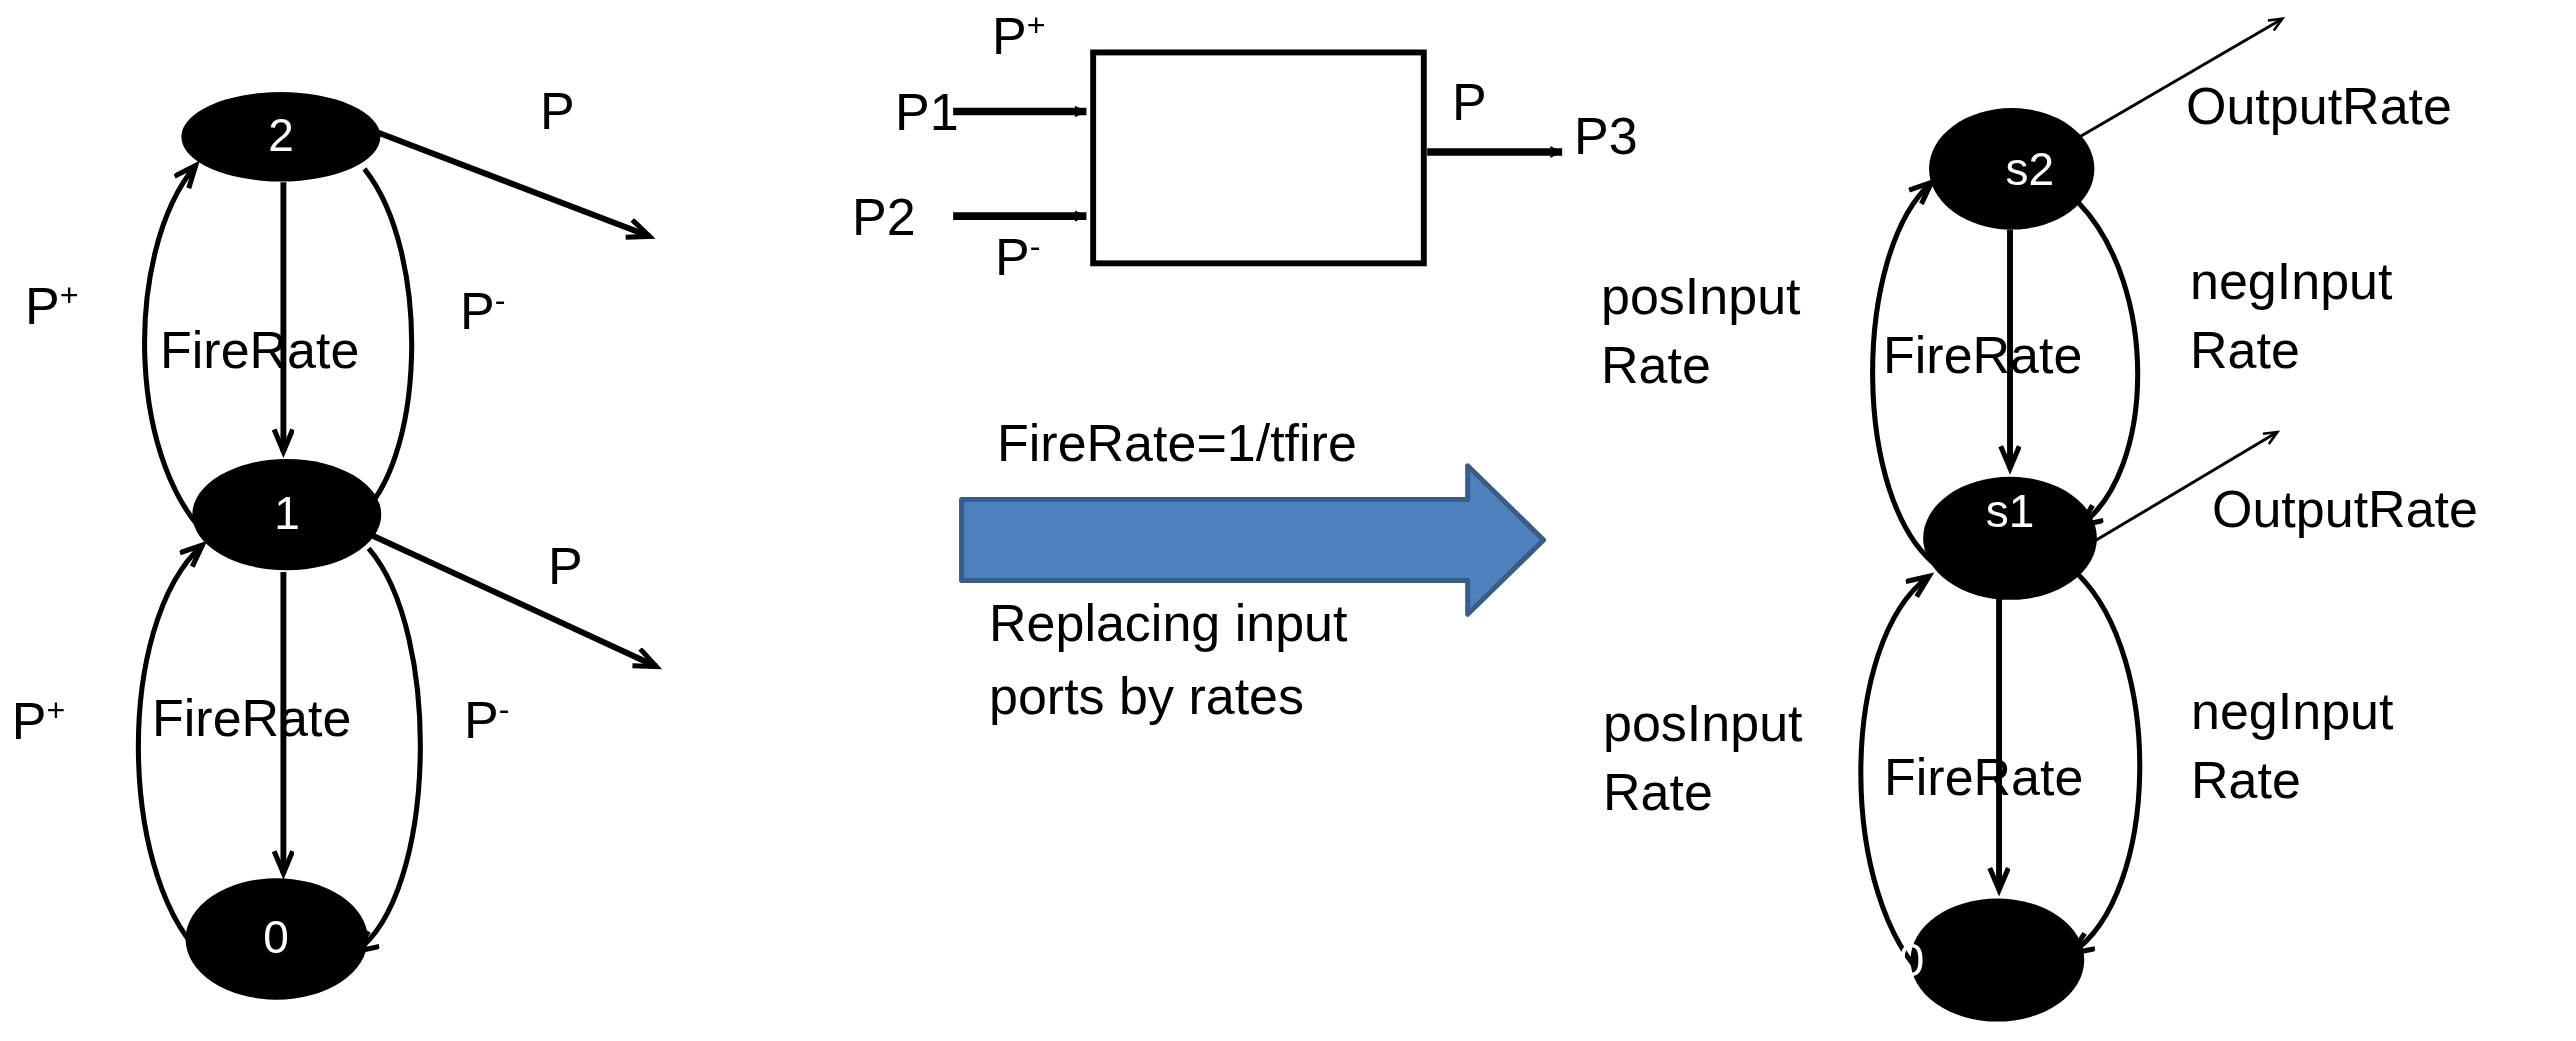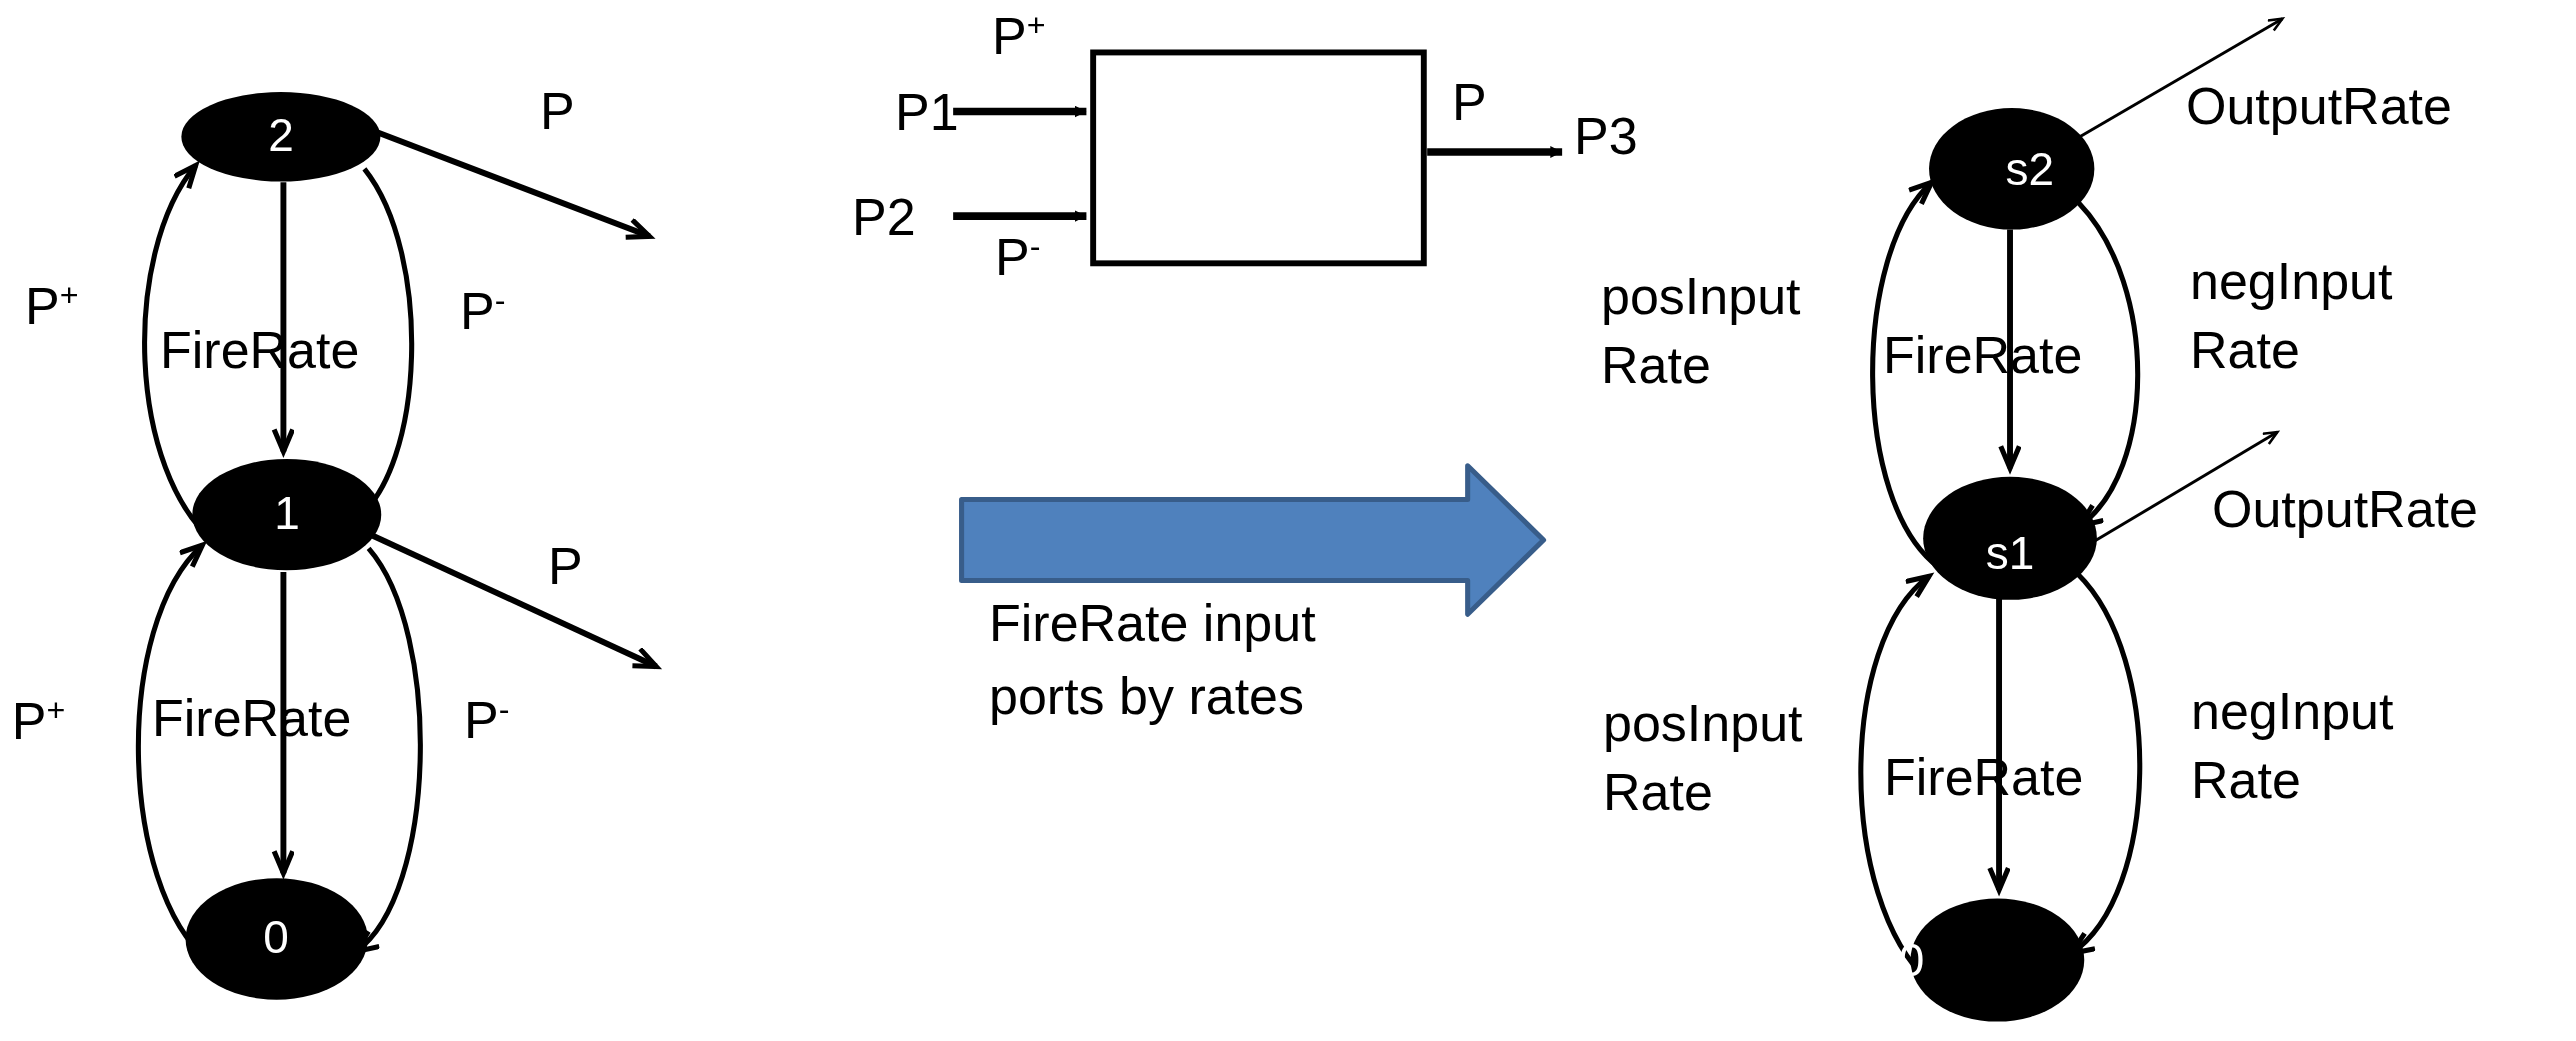--- a/index.html
+++ b/index.html
@@ -151,27 +151,28 @@
   <div class="lbl lbl-big" style="left:852px; top:189px;">P2</div>
 
   <div class="lbl lbl-big" style="left:992px; top:8.4px;"><span>P</span><span class="sup">+</span></div>
 
   <div class="lbl lbl-big" style="left:995px; top:229px;"><span>P</span><span class="sup">-</span></div>
 
   <div class="lbl lbl-big" style="left:1452px; top:74px;">P</div>
 
   <div class="lbl lbl-big" style="left:1574px; top:108px;text-align:center;">P3</div>
 
+  <div class="lbl lbl-big" style="left:997px; top:415px;">FireRate=1/tfire</div>
 
-  <div class="lbl lbl-big" style="left:989px; top:595px;">FireRate input</div>
+  <div class="lbl lbl-big" style="left:989px; top:595px;">Replacing input</div>
 
   <div class="lbl lbl-big" style="left:989px; top:668px;">ports by rates</div>
 
   <div class="node-text lbl-state" style="left:1970px; top:142px; width:84px;text-align:right;">s2</div>
-  <div class="node-text lbl-state" style="left:1968px; top:526px; width:84px;">s1</div>
+  <div class="node-text lbl-state" style="left:1968px; top:484px; width:84px;">s1</div>
   <div class="node-text lbl-state" style="left:1858px; top:933px; width:84px;">s0</div>
 
   <div class="lbl lbl-big" style="left:1601px; top:268px;">posInput</div>
   <div class="lbl lbl-big" style="left:1601px; top:337px;">Rate</div>
 
   <div class="lbl lbl-big" style="left:2190px; top:253px;">negInput</div>
   <div class="lbl lbl-big" style="left:2190px; top:322px;">Rate</div>
 
   <div class="lbl lbl-big" style="left:1883px; top:327px;">FireRate</div>
 

